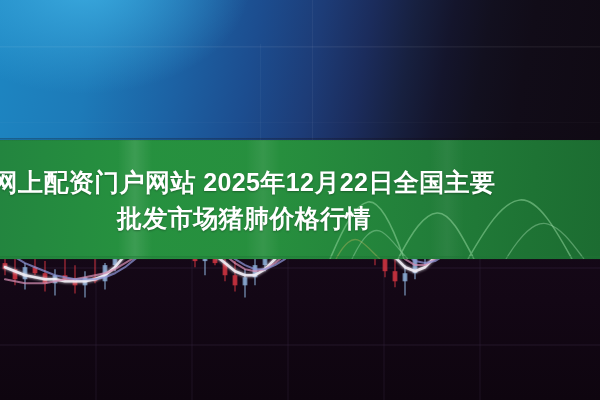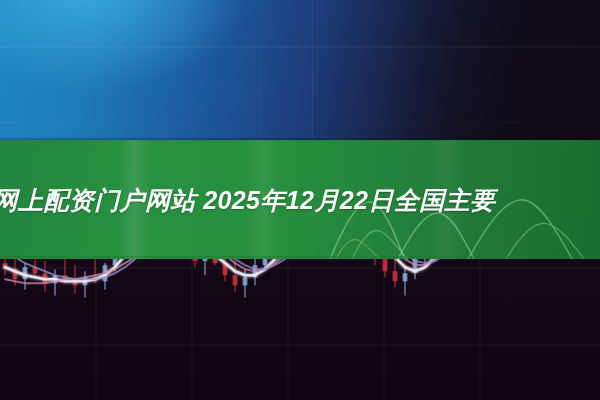--- a/index.html
+++ b/index.html
@@ -44,21 +44,21 @@
         #1e7334 88%,
         #1c6c31 100%);
     overflow:hidden;}
   #green-band .gshine{position:absolute;top:0;bottom:0;width:34px;
     background:linear-gradient(90deg,rgba(255,255,255,0),rgba(255,255,255,0.10),rgba(255,255,255,0));}
   #band-curves{position:absolute;left:0;top:0;width:600px;height:119px;}
 
   
   #title-block{position:absolute;left:0;top:140px;width:488px;height:119px;
     display:flex;flex-direction:column;align-items:center;justify-content:center;
-    gap:6px;font-style:italic;}
+    gap:6px;}
   .tline{color:#ffffff;font-size:25px;font-weight:bold;line-height:30px;
     letter-spacing:0.4px;white-space:nowrap;
     text-shadow:0 1px 2px rgba(0,0,0,0.30);}
 
   
   .seam{position:absolute;left:0;width:600px;}
 </style>
 </head>
 <body>
 
@@ -251,15 +251,16 @@
     <div class="gshine" style="left:118px;"></div>
     <div class="gshine" style="left:246px;opacity:.7;"></div>
     <div class="gshine" style="left:430px;opacity:.5;"></div>
   </div>
 
   <div class="seam" style="top:138px;height:3px;background:linear-gradient(180deg,rgba(16,10,20,.35),rgba(38,139,66,0));"></div>
   <div class="seam" style="top:256px;height:4px;background:linear-gradient(180deg,rgba(30,115,52,.55),rgba(20,8,21,0));"></div>
 
   <div id="title-block">
     <div class="tline">网上配资门户网站 2025年12月22日全国主要</div>
+    <div class="tline">批发市场猪肺价格行情</div>
   </div>
 
 </div>
 
 </body></html>

